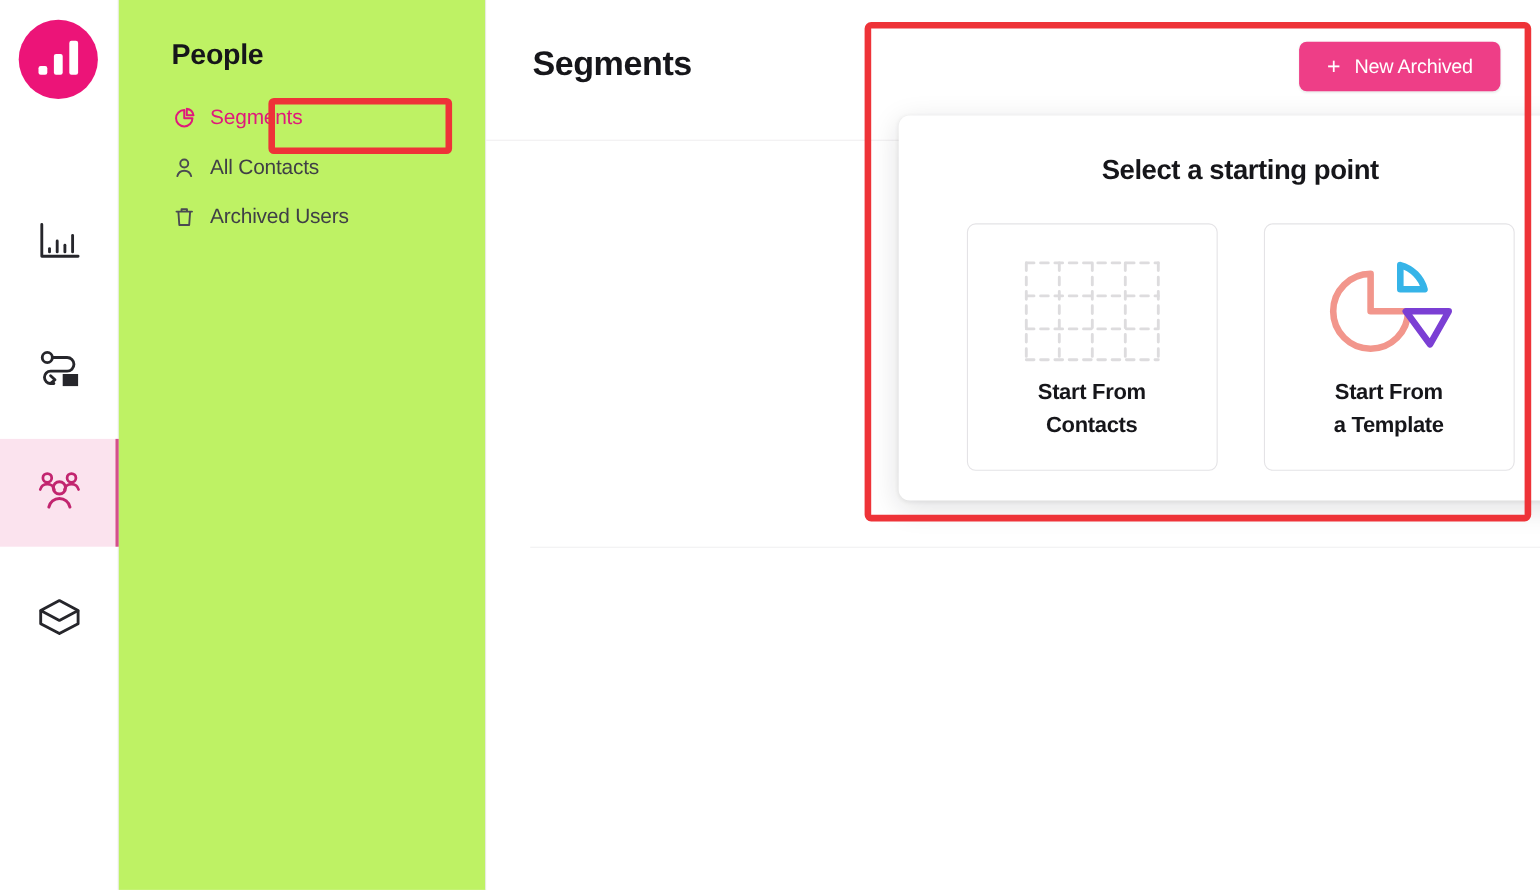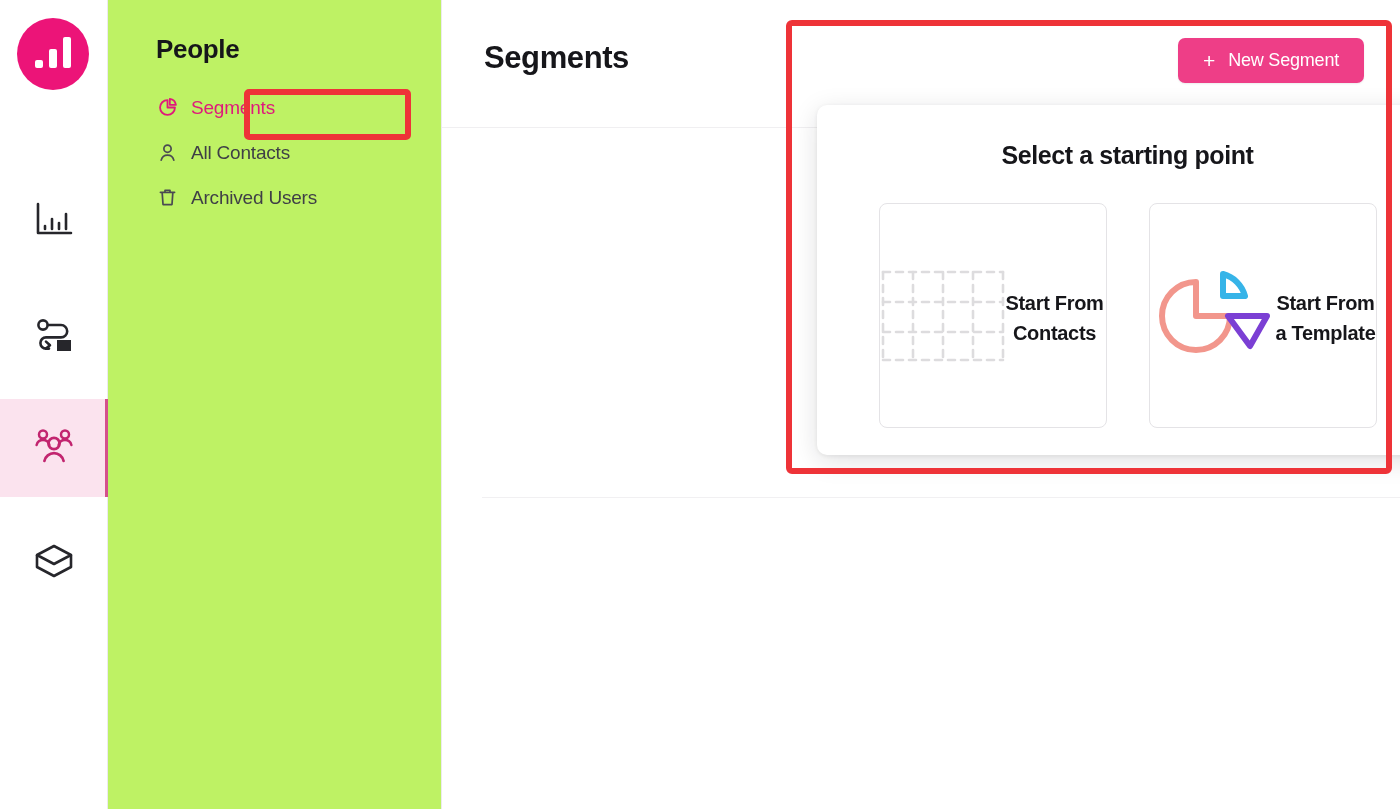--- a/index.html
+++ b/index.html
@@ -117,21 +117,21 @@
     color: #16161a; letter-spacing: -0.4px;
   }
   .cards {
     display: flex; justify-content: center; gap: 42px;
     margin-top: 33px;
   }
   .opt-card {
     width: 228px; height: 225px;
     border: 1px solid #e4e3e6; border-radius: 8px;
     background: #fff;
-    display: flex; flex-direction: row;
+    display: flex; flex-direction: column;
     align-items: center; justify-content: center;
     cursor: pointer;
   }
   .opt-icon { height: 108px; display: flex; align-items: center; justify-content: center; }
   .opt-label {
     margin-top: 6px; text-align: center;
     font-size: 20px; font-weight: bold; color: #16161a;
     line-height: 1.48; letter-spacing: -0.3px;
   }
 
@@ -245,21 +245,21 @@
   </div>
 
   <div class="main">
 
     <div class="page-title">Segments</div>
     <div class="divider-top"></div>
     <div class="divider-bottom"></div>
 
     <button class="new-segment-btn">
       <span class="plus-ic">+</span>
-      <span>New Segment</span>
+      <span>New Archived</span>
     </button>
 
     <div class="starting-panel">
       <div class="panel-title">Select a starting point</div>
 
       <div class="cards">
 
         <div class="opt-card">
           <div class="opt-icon">
             <svg width="124" height="92" viewBox="0 0 124 92" fill="none">

